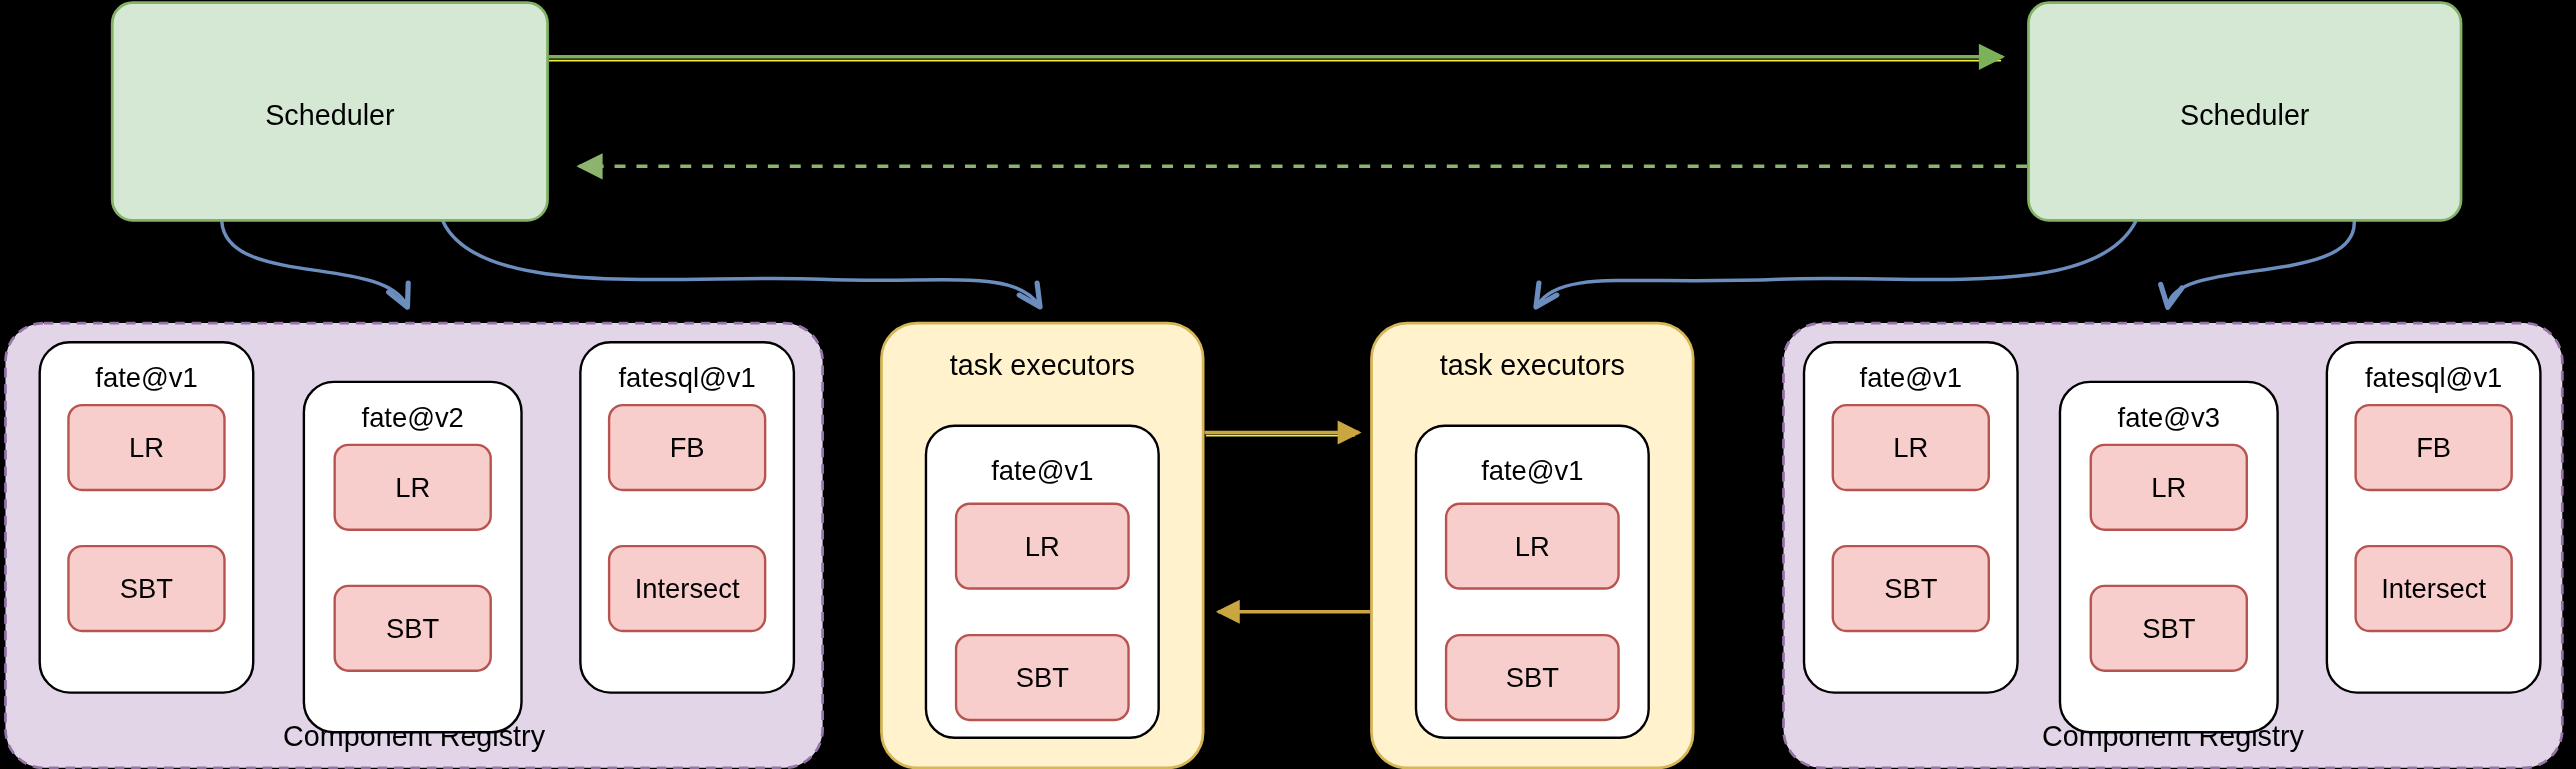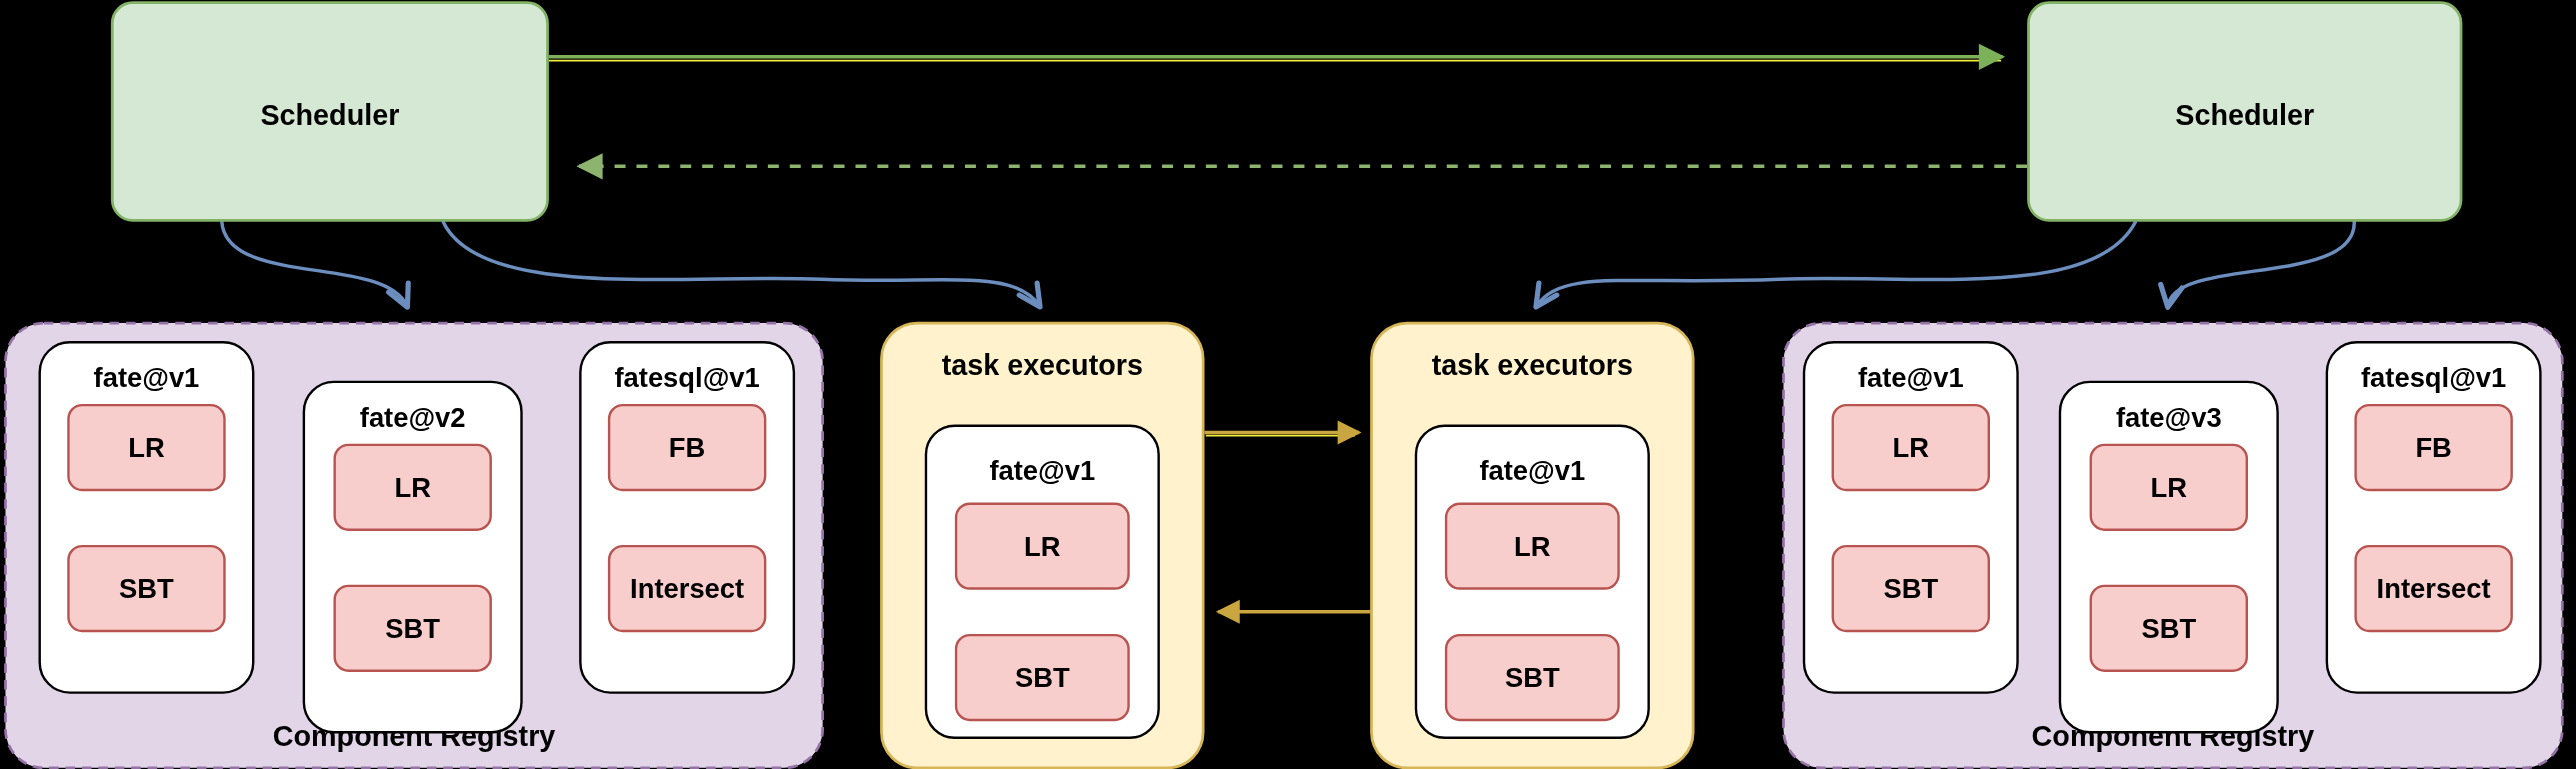--- a/index.html
+++ b/index.html
@@ -3,21 +3,20 @@
 <meta charset="utf-8">
 <style>
   html, body {
     margin: 0;
     padding: 0;
     background: #000000;
   }
   .diagram-wrap {
     width: 100%;
     background: #000000;
-    font-weight: bold;
   }
   svg {
     display: block;
     width: 100%;
     height: auto;
     font-family: "Liberation Sans", sans-serif;
   }
   text {
     fill: #000000;
     text-anchor: middle;

